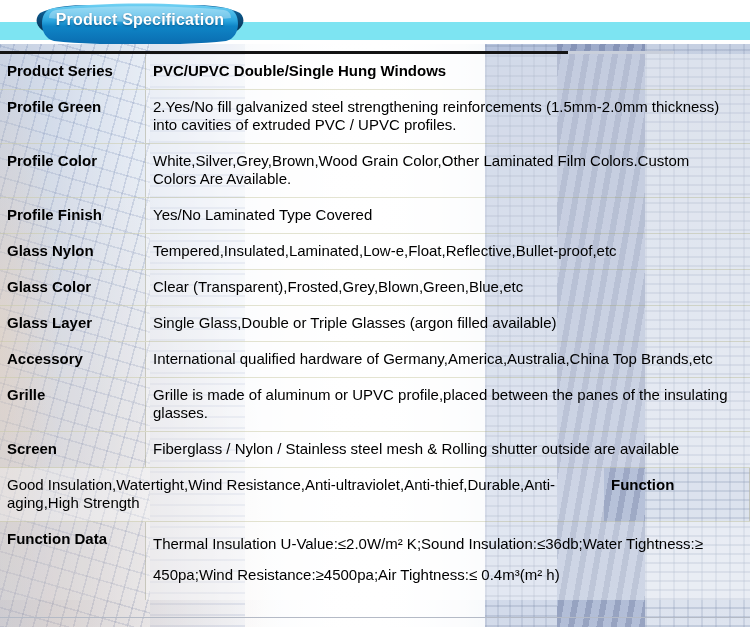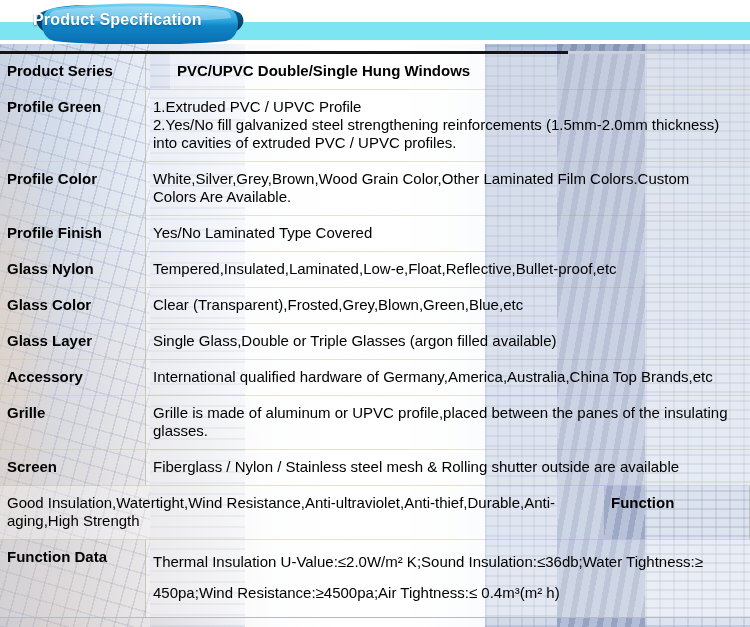--- a/index.html
+++ b/index.html
@@ -4,21 +4,21 @@
 <style>
   * { margin:0; padding:0; box-sizing:border-box; }
   html,body { width:750px; height:627px; overflow:hidden; background:#ffffff;
     font-family:"Liberation Sans","DejaVu Sans",sans-serif; }
   .stage { position:relative; width:750px; height:627px; background:#fff; }
 
   
   .cyan-bar { position:absolute; left:0; top:22px; width:750px; height:18px; background:#7de4f2; }
   .ribbon { position:absolute; left:33px; top:0; width:214px; height:46px; }
   .ribbon svg { position:absolute; left:0; top:0; }
-  .ribbon .ribbon-text { position:absolute; left:0; right:0; top:11px; 
+  .ribbon .ribbon-text { position:absolute; left:0; right:0; top:11px; text-align:center;
     color:#ffffff; font-weight:bold; font-size:16px; letter-spacing:0.2px;
     text-shadow:0 1px 2px rgba(5,50,90,0.55); }
 
   
   .photo { position:absolute; left:0; top:44px; width:750px; height:583px; overflow:hidden;
     background:linear-gradient(90deg,#bac6db 0%,#d2dbeb 13%,#e6ebf4 23%,#f5f7fb 35%,
       #ffffff 46%,#f6f8fc 56%,#dfe6f1 64%,#b9c6dd 74%,#a3b3cf 82%,#bfcadf 92%,#d3dbe9 100%); }
   .photo > div { position:absolute; top:0; height:100%; }
   .facade-left { left:0; width:150px;
     background:
@@ -57,21 +57,21 @@
     background:linear-gradient(90deg,#141414 0,#141414 568px,#c9cfdb 568px,#c9cfdb 100%); }
   .rows { width:750px; }
   .row { display:flex; border-top:1px solid rgba(205,205,172,0.55); }
   .rows .row:first-child { border-top:none; }
   .cell { font-size:15px; color:#000; }
   .cell.label { width:146px; flex:0 0 146px; padding:8px 4px 8px 7px; font-weight:bold;
     line-height:18px; border-right:1px solid rgba(178,178,160,0.6);
     background:rgba(255,255,255,0.10); }
   .cell.value { flex:1; padding:8px 14px 9px 7px; line-height:18px;
     background:rgba(255,255,255,0.38); }
-  .rows .row:first-child .cell.value { font-weight:bold;margin-left:24px; }
+  .rows .row:first-child .cell.value { font-weight:bold; }
   .rows .row:last-child .cell.value { line-height:31px; padding-top:6px; padding-bottom:10px; }
   .bottom-line { position:absolute; left:0; top:617px; width:750px; height:1px; background:#b4bac6; }
 </style>
 </head>
 <body>
 
 <div class="stage">
 
   <div class="cyan-bar"></div>
   <div class="ribbon">
@@ -110,21 +110,20 @@
   <div class="spec-table">
     <div class="top-border"></div>
     <div class="rows">
         <div class="row">
           <div class="cell label">Product Series</div>
           <div class="cell value">PVC/UPVC Double/Single Hung Windows</div>
         </div>
         <div class="row">
           <div class="cell label">Profile Green</div>
           <div class="cell value">
-            <div>1.Extruded PVC / UPVC Profile</div>
             <div>2.Yes/No fill galvanized steel strengthening reinforcements (1.5mm-2.0mm thickness) into cavities of extruded PVC / UPVC profiles.</div>
           </div>
         </div>
         <div class="row">
           <div class="cell label">Profile Color</div>
           <div class="cell value">White,Silver,Grey,Brown,Wood Grain Color,Other Laminated Film Colors.Custom Colors Are Available.</div>
         </div>
         <div class="row">
           <div class="cell label">Profile Finish</div>
           <div class="cell value">Yes/No Laminated Type Covered</div>

